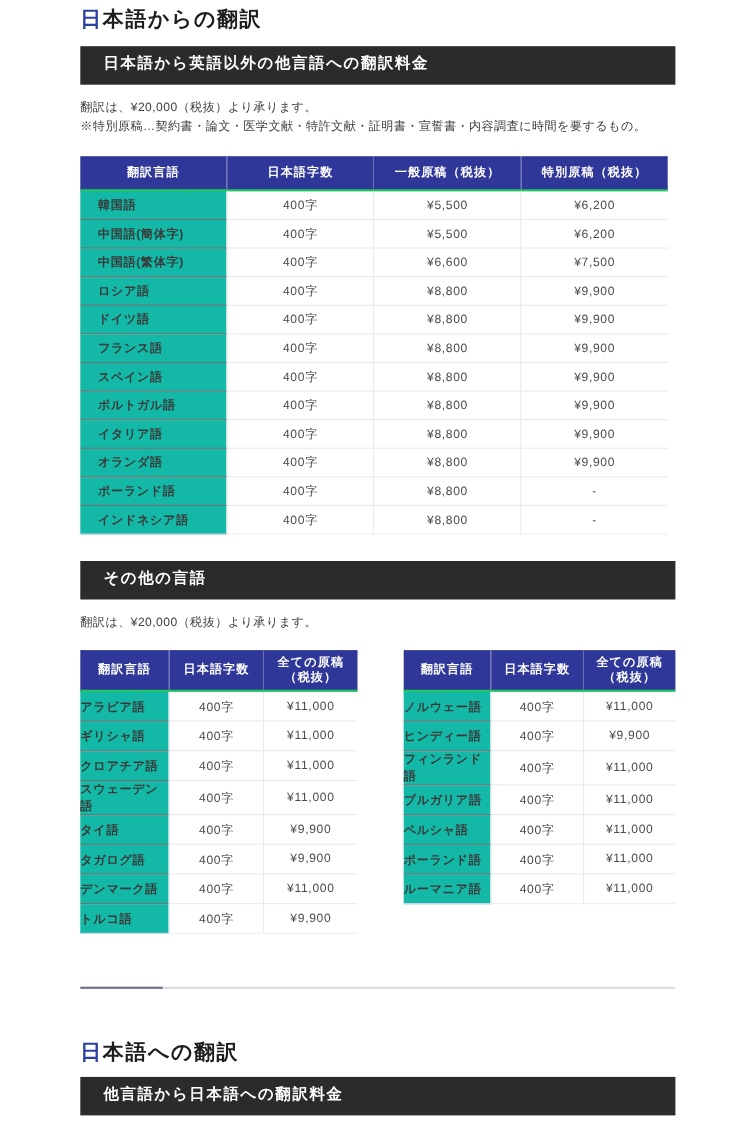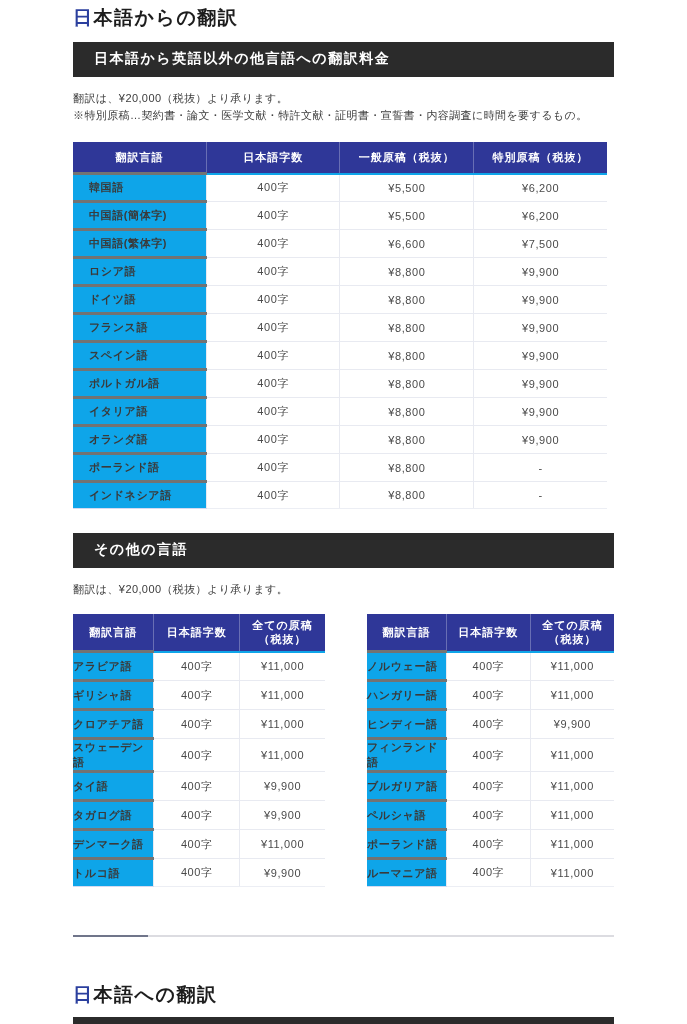--- a/index.html
+++ b/index.html
@@ -63,21 +63,21 @@
   table.price.main th, table.price.main td { width: 25%; }
 
   .price th {
     background: #2f3798;
     color: #ffffff;
     font-size: 11px;
     font-weight: bold;
     letter-spacing: 1px;
     text-align: center;
     border-left: 1px solid rgba(255,255,255,0.28);
-    border-bottom: 2px solid #0ea5e9;
+    border-bottom: 2px solid #22c55e;
     padding: 4px 6px;
     line-height: 14px;
     height: 22px;
     vertical-align: middle;
   }
   .price th:first-child { border-left: none; }
 
   .price td {
     font-size: 11px;
     color: #4a4a4a;
@@ -86,22 +86,22 @@
     height: 25px;
     padding: 0 4px;
     border-top: 1px solid #e8eaf1;
     border-right: 1px solid #e8eaf1;
     background: #ffffff;
     vertical-align: middle;
   }
   .price td:last-child { border-right: none; }
   .price tbody tr:last-child td { border-bottom: 1px solid #eceef4; }
   .price td.lang {
-    background: #0ea5e9;
-    border-top: 3px solid #737373;
+    background: #14b8a6;
+    border-top: 1px solid #737373;
     text-align: left;
     padding-left: 16px;
     font-weight: bold;
     color: #3a3a3a;
   }
   .price tbody tr:last-child td.lang { border-bottom: 1px solid #d4daf0; }
 
   
   .two-tables {
     margin-top: 16px;
@@ -300,25 +300,20 @@
             <th>全ての原稿（税抜）</th>
           </tr>
         </thead>
         <tbody>
           <tr>
             <td class="lang">ノルウェー語</td>
             <td>400字</td>
             <td>¥11,000</td>
           </tr>
           <tr>
-            <td class="lang">ハンガリー語</td>
-            <td>400字</td>
-            <td>¥11,000</td>
-          </tr>
-          <tr>
             <td class="lang">ヒンディー語</td>
             <td>400字</td>
             <td>¥9,900</td>
           </tr>
           <tr>
             <td class="lang">フィンランド語</td>
             <td>400字</td>
             <td>¥11,000</td>
           </tr>
           <tr>

